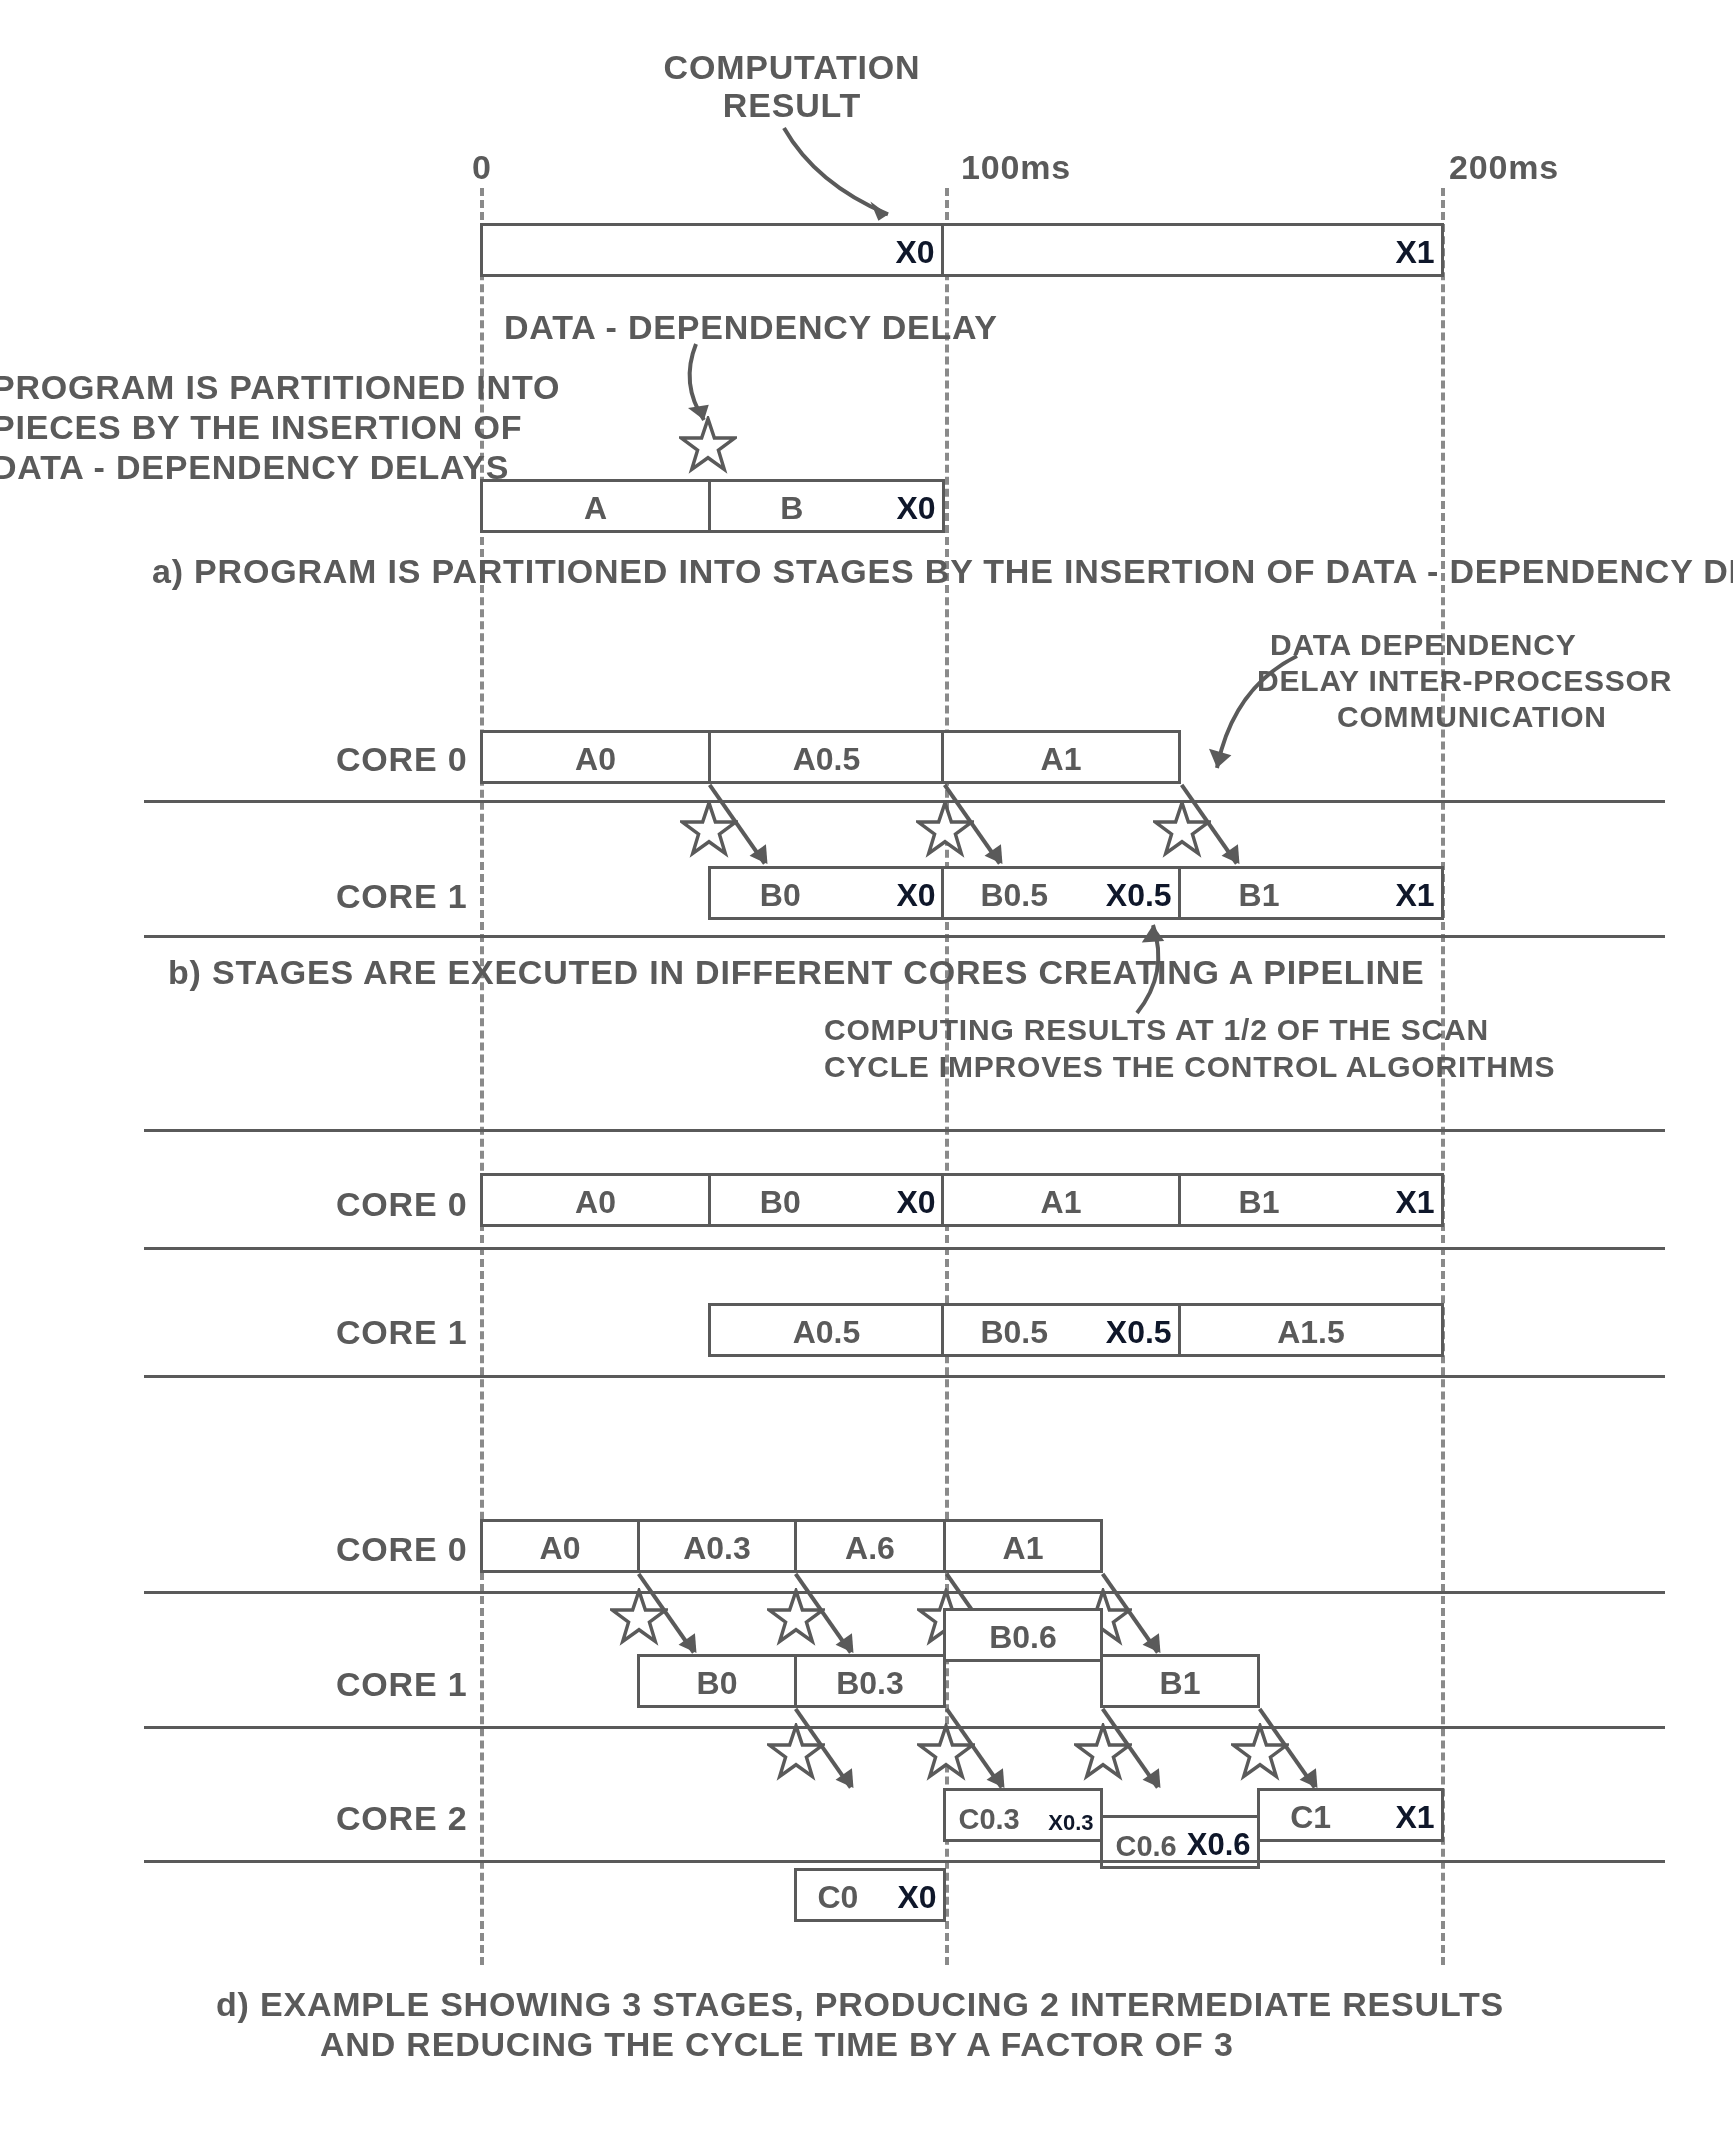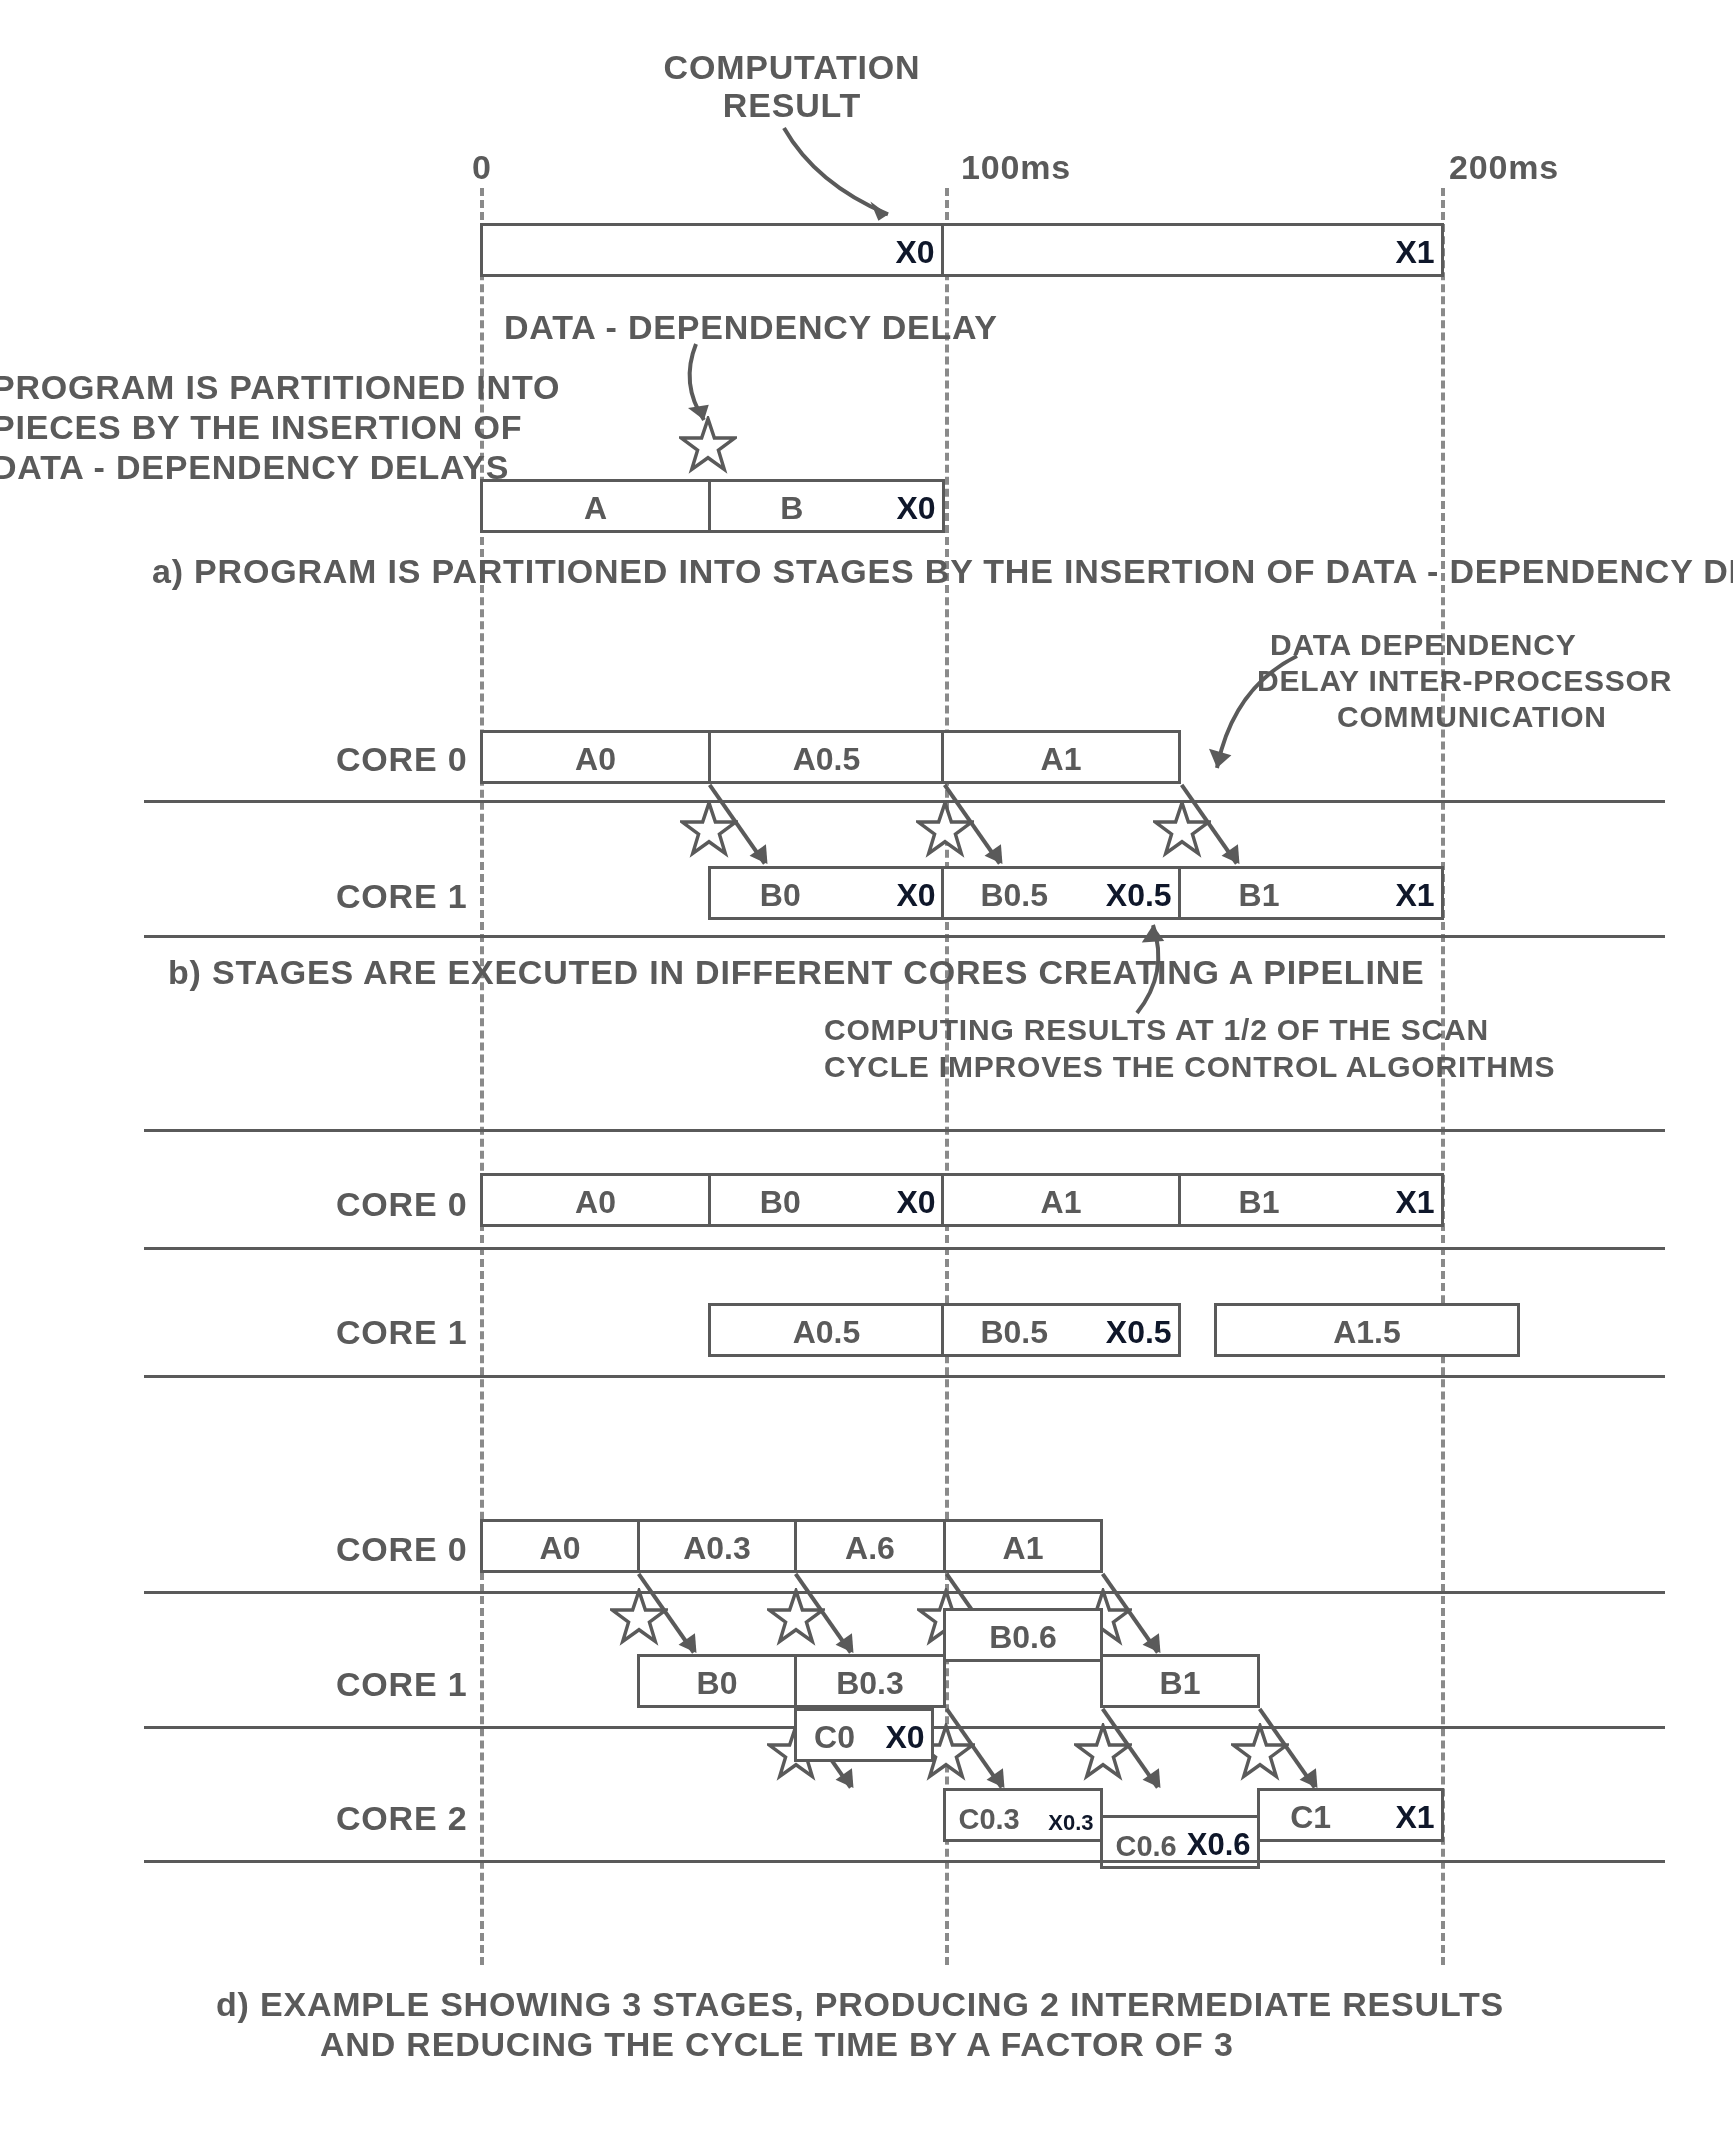--- a/index.html
+++ b/index.html
@@ -238,21 +238,21 @@
   <div class="hline" style="left:144px; top:1247px; width:1521px;"></div>
 
   <div class="txt" style="left:336px; top:1313px;">CORE 1</div>
   <div class="box" style="left:708px; top:1303px; width:237px;">
       <span class="lbl">A0.5</span>
     </div>
   <div class="box" style="left:941px; top:1303px; width:240px;">
       <span class="lbl" style="left:30%;">B0.5</span>
       <span class="lblr">X0.5</span>
     </div>
-  <div class="box" style="left:1214px; top:1303px; width:306px;">
+  <div class="box" style="left:1178px; top:1303px; width:266px;">
       <span class="lbl">A1.5</span>
     </div>
   <div class="hline" style="left:144px; top:1375px; width:1521px;"></div>
 
 
   <div class="txt" style="left:336px; top:1530px;">CORE 0</div>
   <div class="box" style="left:480px; top:1519px; width:160px;">
       <span class="lbl">A0</span>
     </div>
   <div class="box" style="left:637px; top:1519px; width:160px;">
@@ -309,21 +309,21 @@
   <div class="arrow" style="left:1101px; top:1710px; height:96px; transform:rotate(-35deg);"></div>
   <div class="star" style="left:1074px; top:1723px;"><svg viewBox="0 0 100 100">
         <polygon points="50,5 61,38 96,38 68,59 78,92 50,72 22,92 32,59 4,38 39,38" fill="#fff" stroke="#5a5a5a" stroke-width="6"></polygon>
       </svg></div>
   <div class="arrow" style="left:1258px; top:1710px; height:96px; transform:rotate(-35deg);"></div>
   <div class="star" style="left:1231px; top:1723px;"><svg viewBox="0 0 100 100">
         <polygon points="50,5 61,38 96,38 68,59 78,92 50,72 22,92 32,59 4,38 39,38" fill="#fff" stroke="#5a5a5a" stroke-width="6"></polygon>
       </svg></div>
 
   <div class="txt" style="left:336px; top:1799px;">CORE 2</div>
-  <div class="box" style="left:794px; top:1708px; width:140px;">
+  <div class="box" style="left:794px; top:1868px; width:152px;">
       <span class="lbl" style="left:28%;">C0</span>
       <span class="lblr">X0</span>
     </div>
   <div class="box" style="left:943px; top:1788px; width:160px;">
       <span class="lbl" style="left:28%; font-size:29px;">C0.3</span>
       <span class="lblr" style="font-size:22px;">X0.3</span>
     </div>
   <div class="box" style="left:1100px; top:1788px; width:160px;margin-top:27px;">
       <span class="lbl" style="left:28%; font-size:29px;">C0.6</span>
       <span class="lblr" style="font-size:31px;">X0.6</span>

